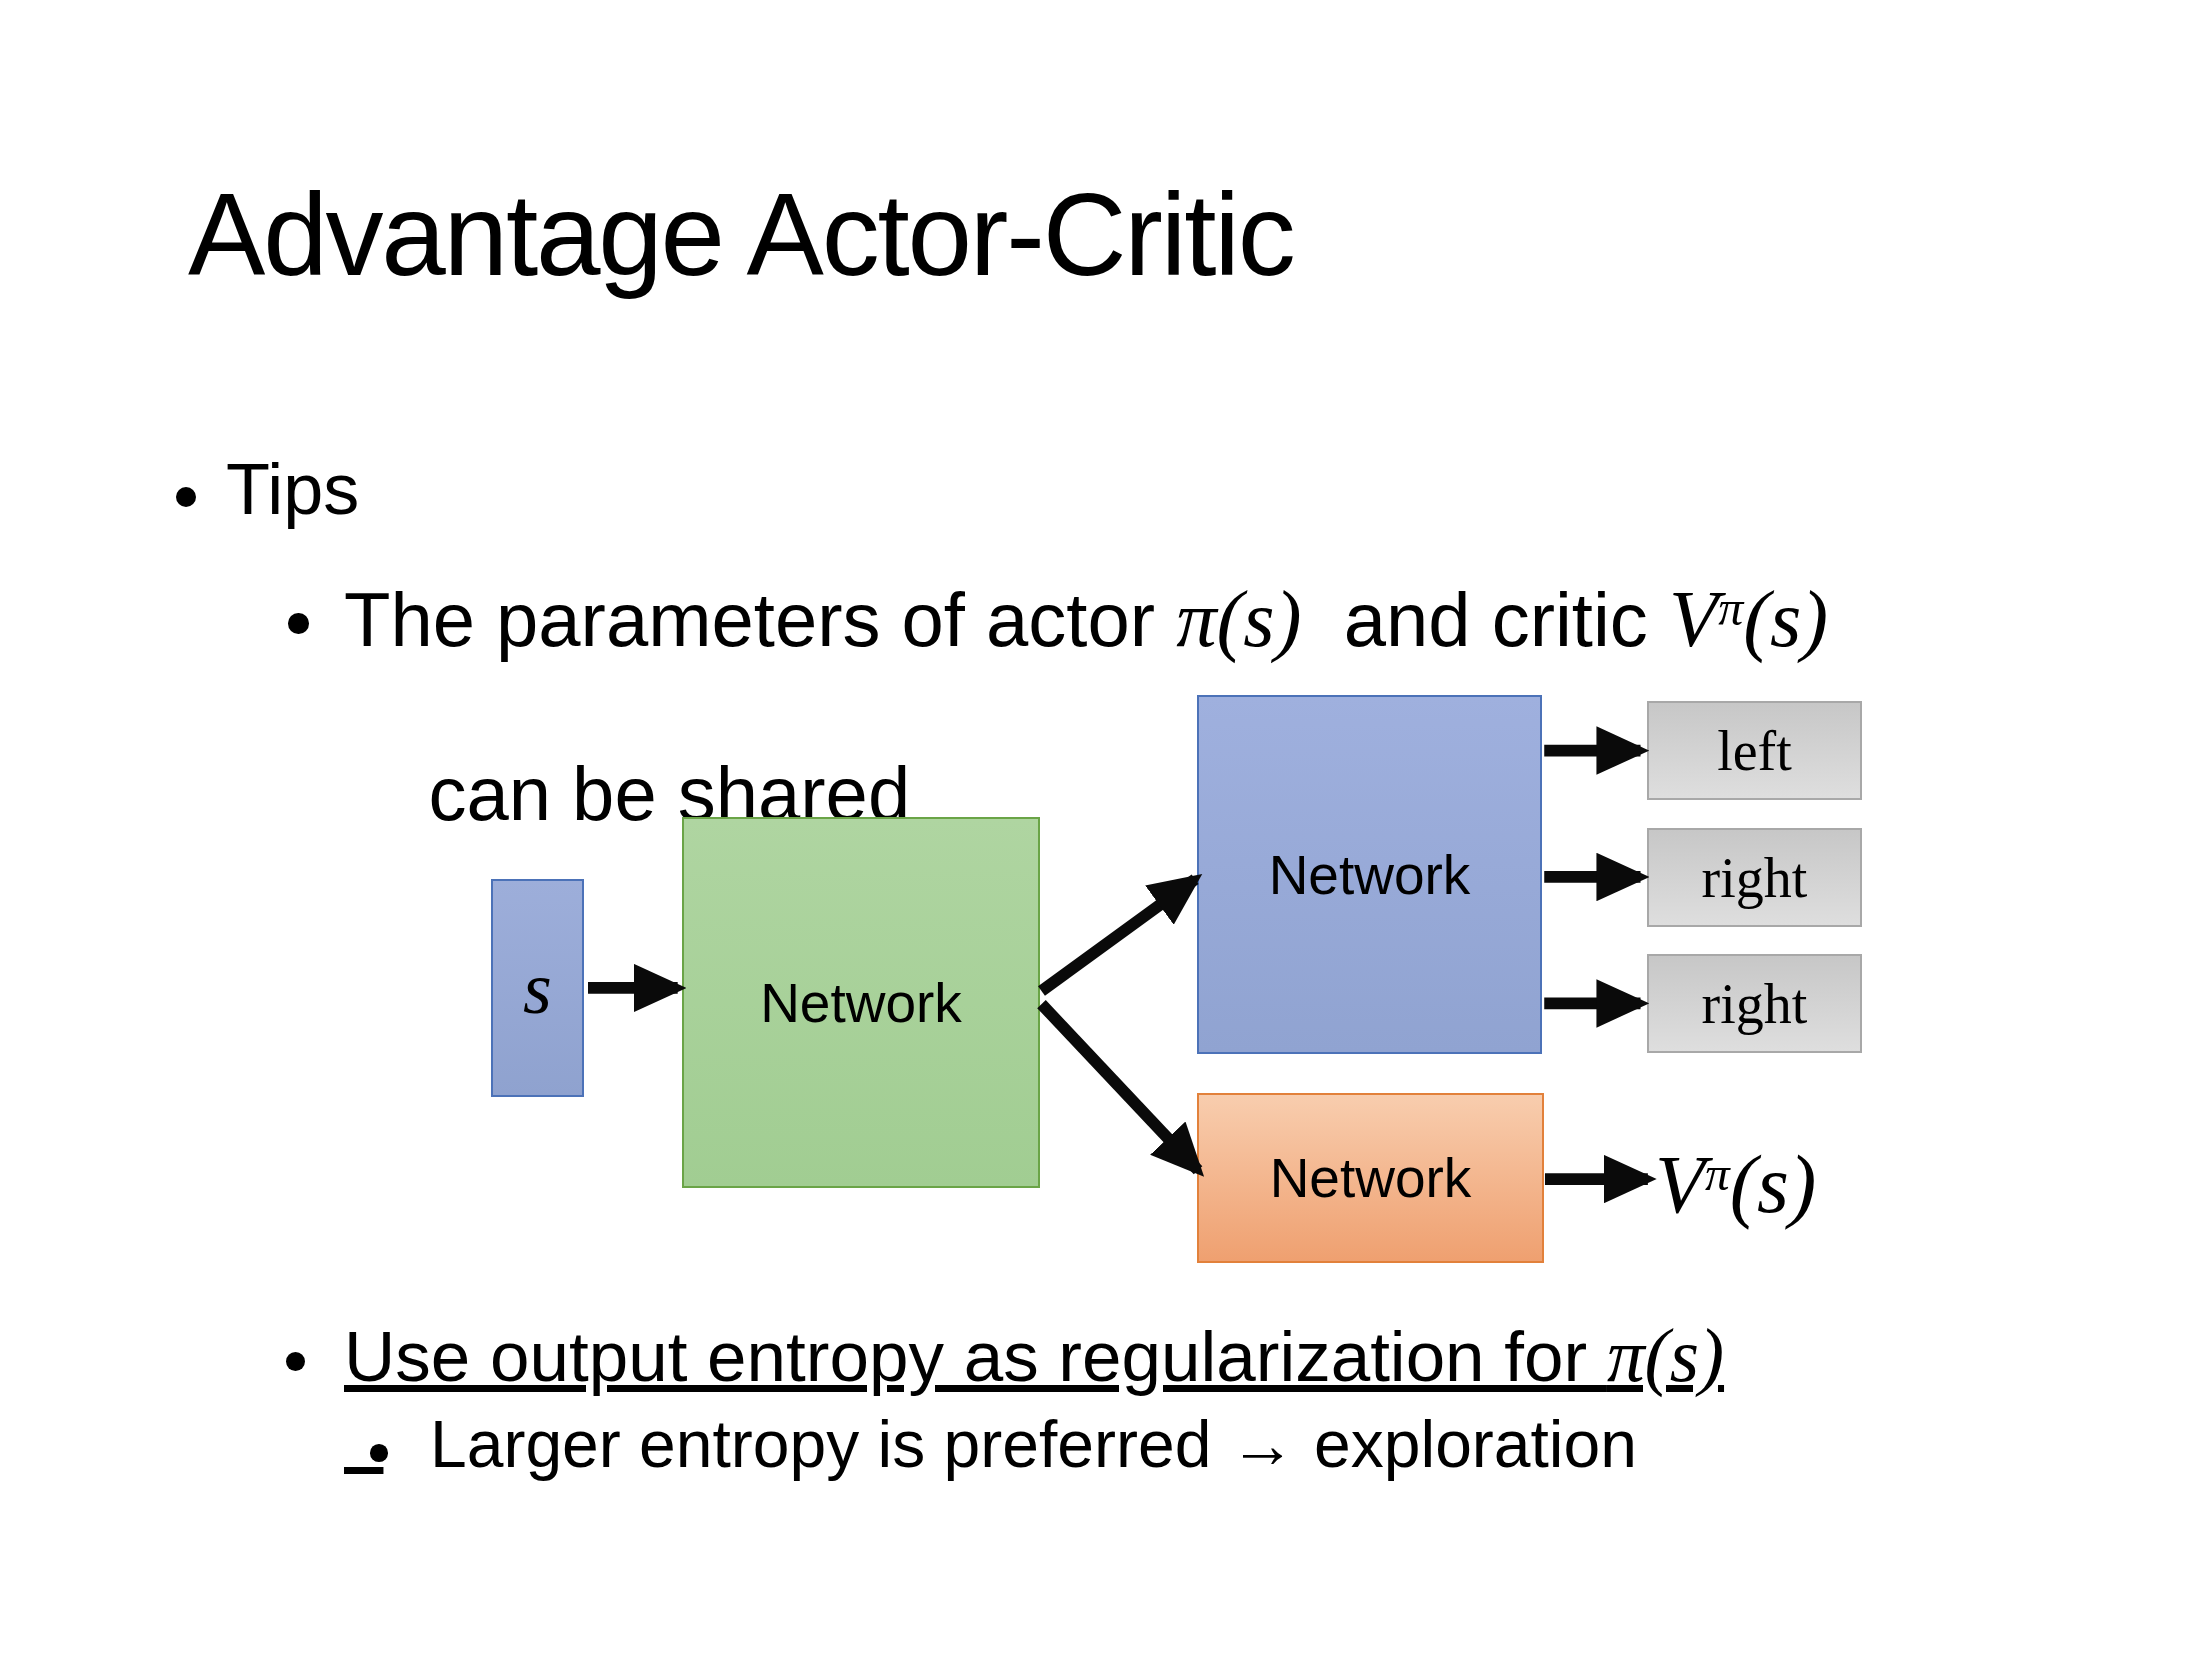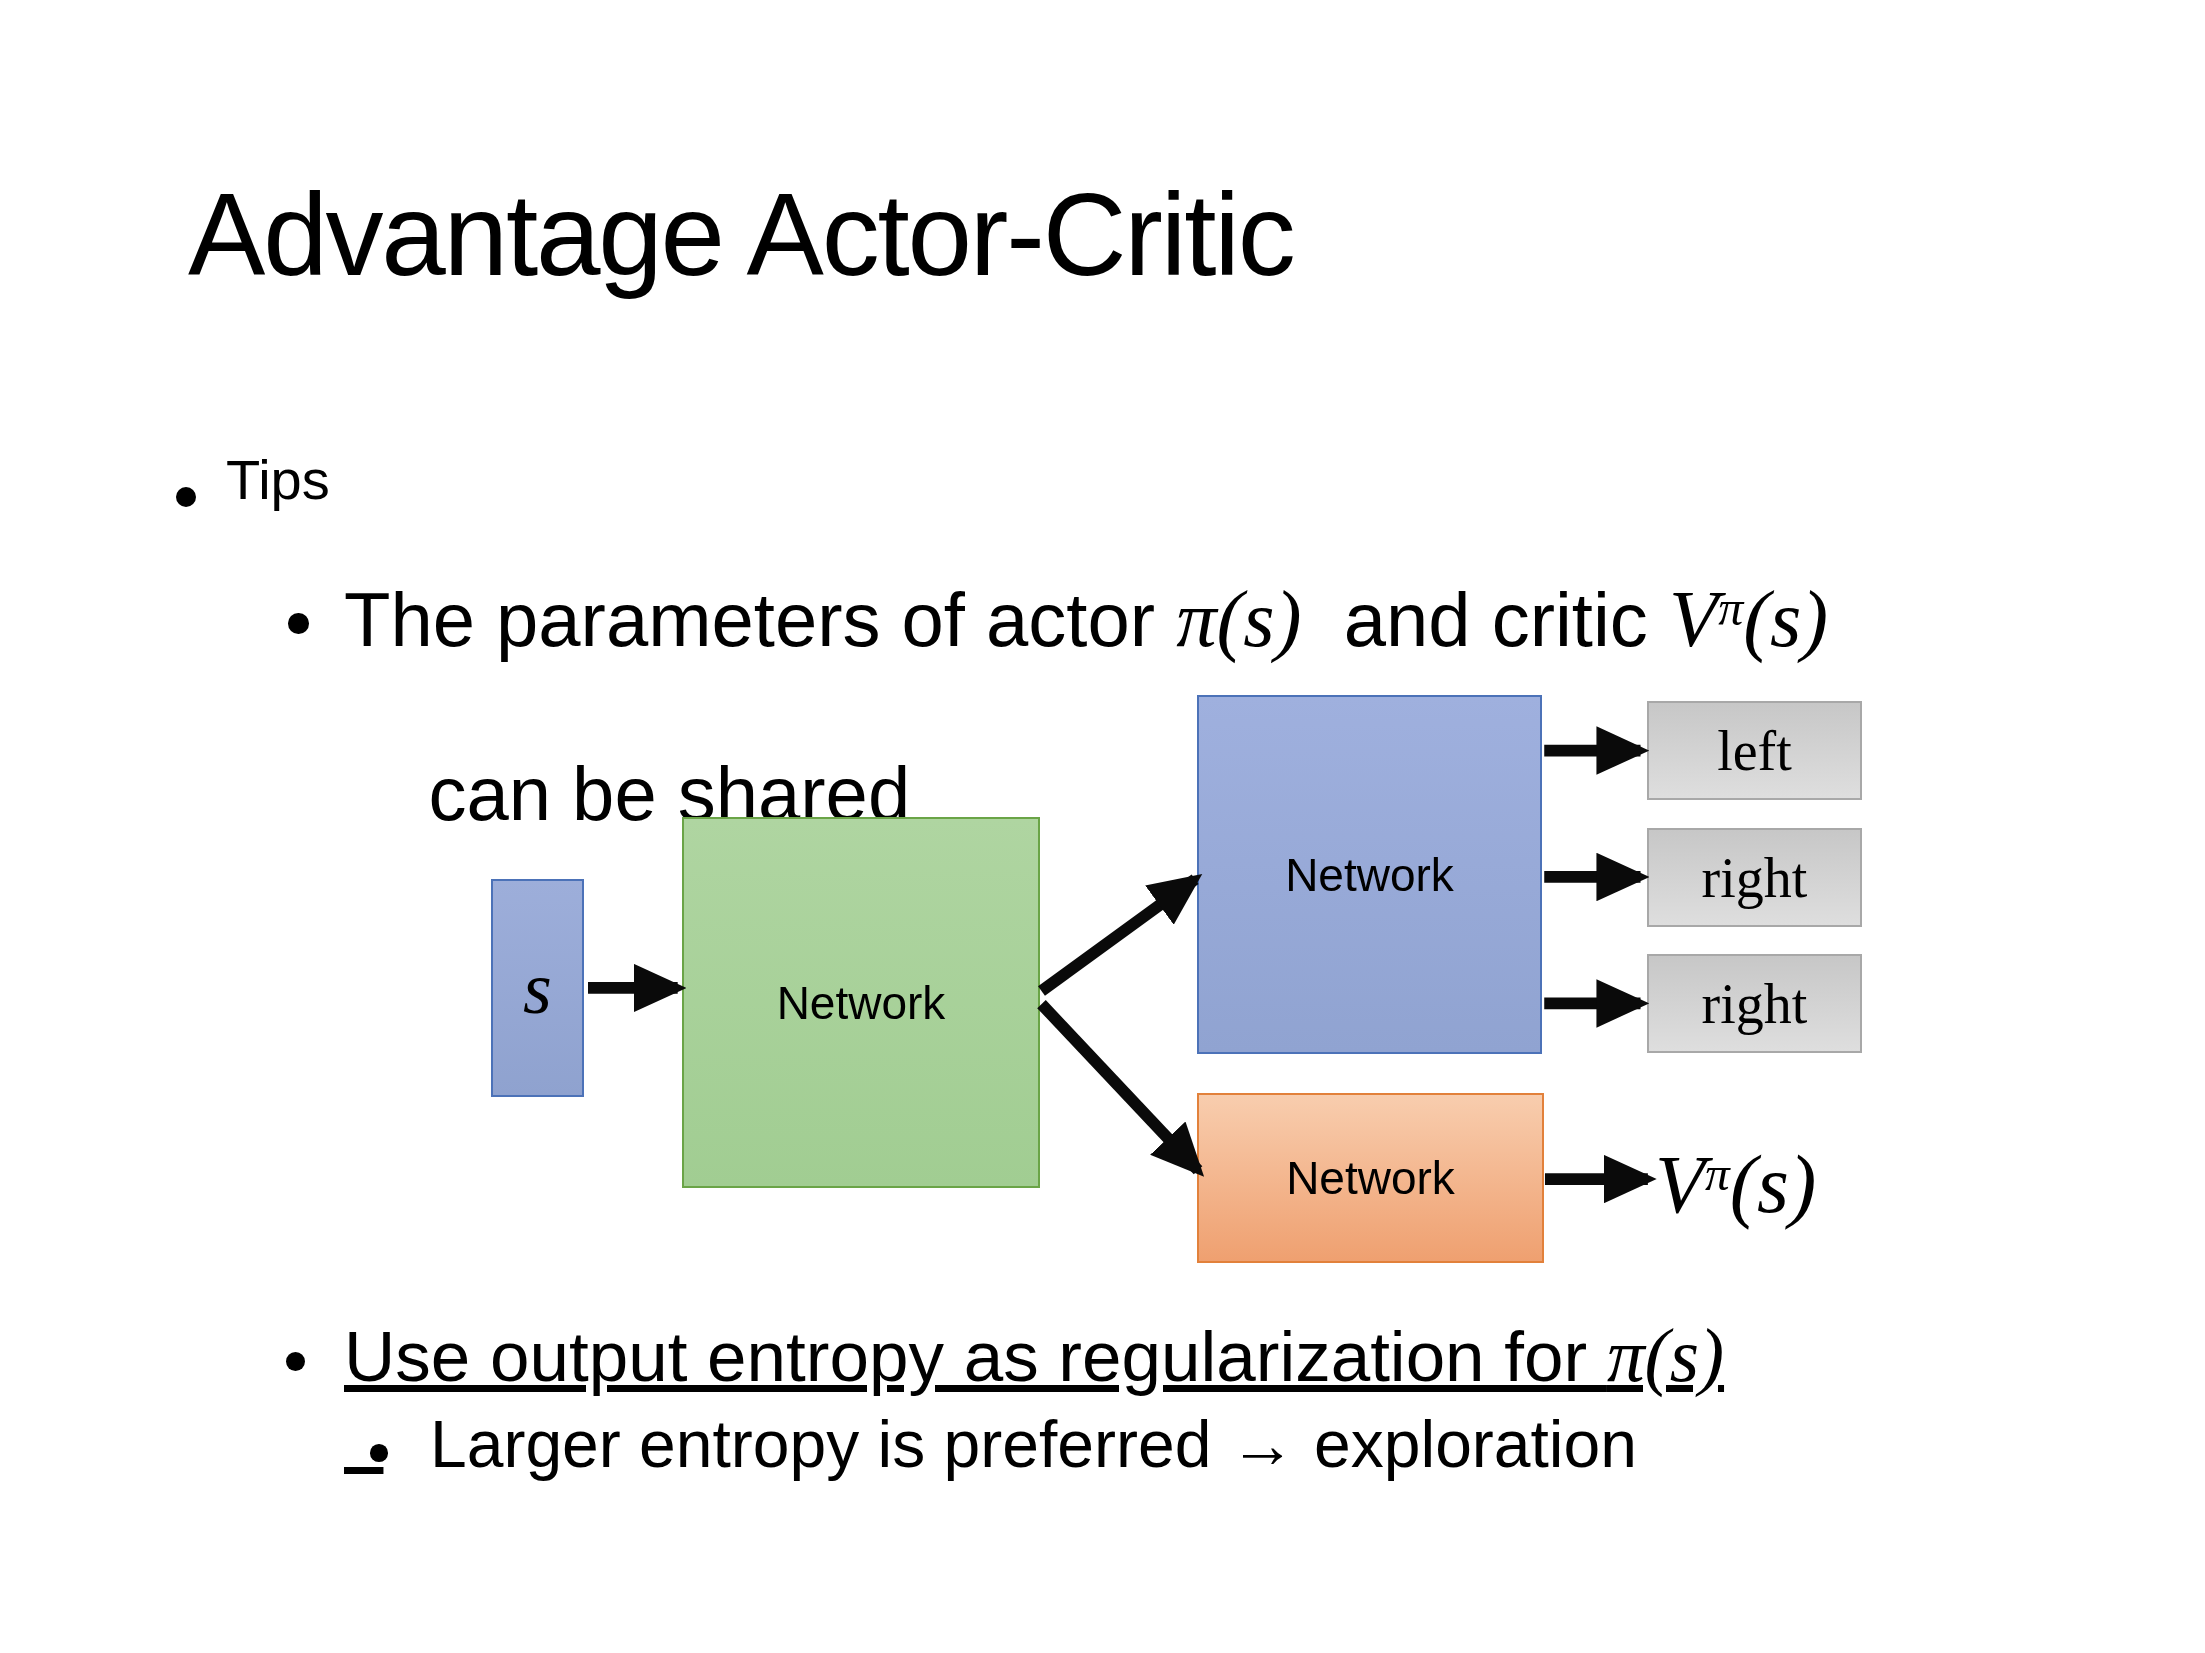--- a/index.html
+++ b/index.html
@@ -5,30 +5,30 @@
   html,body{margin:0;padding:0;background:#ffffff;width:2205px;height:1654px;}
   .slide{position:relative;width:1927px;height:1654px;background:#ffffff;overflow:hidden;
          font-family:"Liberation Sans",sans-serif;color:#000;}
 
   .title{position:absolute;left:188px;top:168px;font-size:116px;letter-spacing:-2.2px;
          font-weight:400;white-space:nowrap;}
 
   .dot{position:absolute;background:#000;border-radius:50%;}
 
   .textline{position:absolute;white-space:pre-wrap;line-height:1.14;}
-  .l1{left:226px;top:448px;font-size:56px;}
+  .l1{left:226px;top:448px;font-size:72px;}
   .l2a{left:344px;top:573px;font-size:76px;width:1779px;}
   .l2b{left:344px;top:1313px;font-size:71px;width:1801px;text-decoration:underline;}
   .l3{left:430px;top:1407px;font-size:66px;}
 
   .math{font-family:"Liberation Serif",serif;font-style:italic;font-size:1.06em;}
   .math sup{font-size:0.62em;vertical-align:0.42em;font-style:italic;}
 
   .box{position:absolute;box-sizing:border-box;display:flex;align-items:center;justify-content:center;}
-  .box .lbl{font-size:46px;color:#000;}
+  .box .lbl{font-size:55px;color:#000;}
 
   .sbox{left:491px;top:879px;width:93px;height:218px;border:2.2px solid #4C72B8;
         background:linear-gradient(#9DAEDA,#8FA2CF);}
   .sbox .lbl{font-family:"Liberation Serif",serif;font-style:italic;font-size:74px;}
 
   .shared{left:682px;top:817px;width:358px;height:371px;border:2.2px solid #6AA447;
         background:linear-gradient(#AFD5A1,#A1CD92);}
   .actor{left:1197px;top:695px;width:345px;height:359px;border:2.2px solid #4C72B8;
         background:linear-gradient(#9FB0DE,#90A3D1);}
   .critic{left:1197px;top:1093px;width:347px;height:170px;border:2.9px solid #E2813B;

